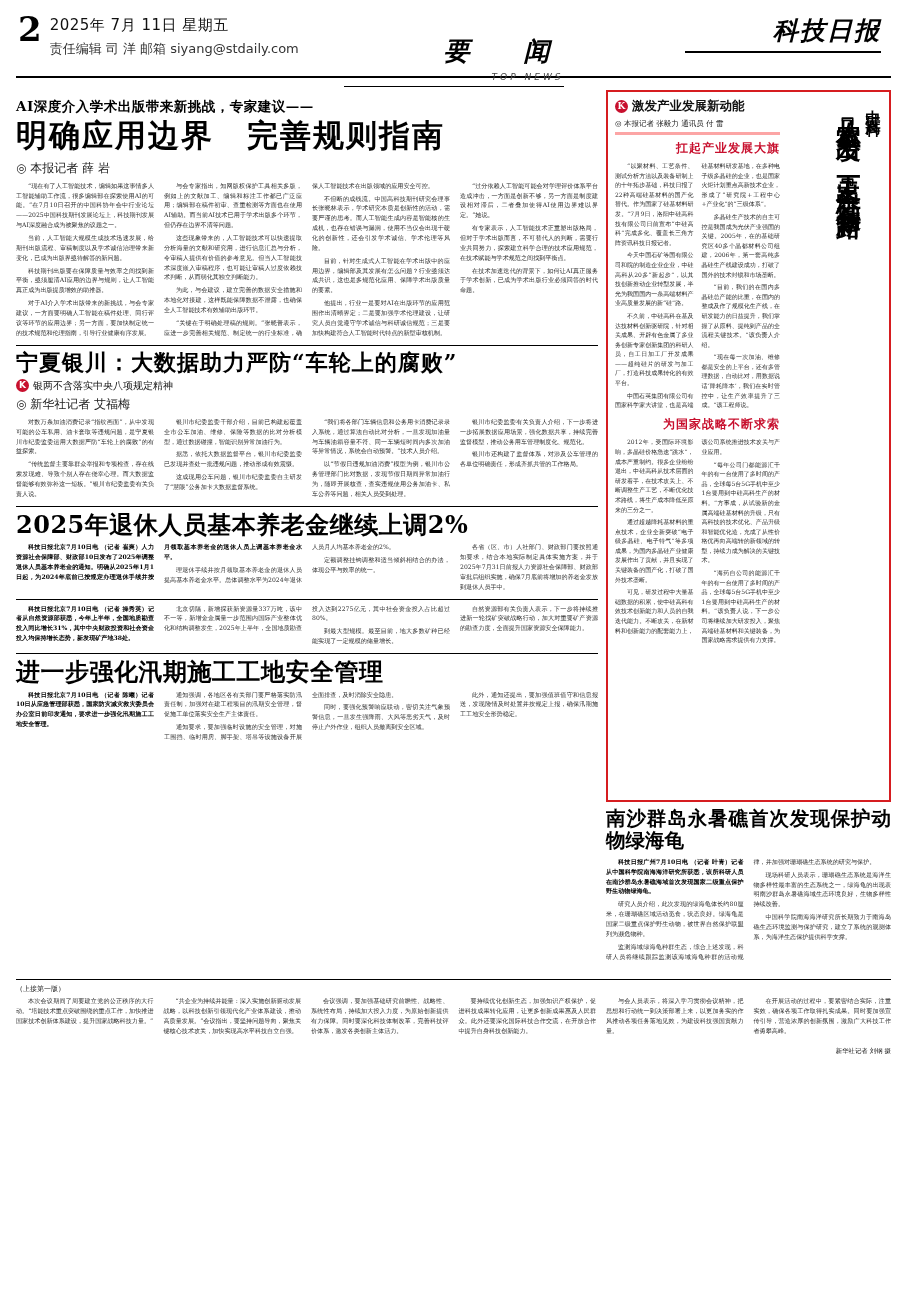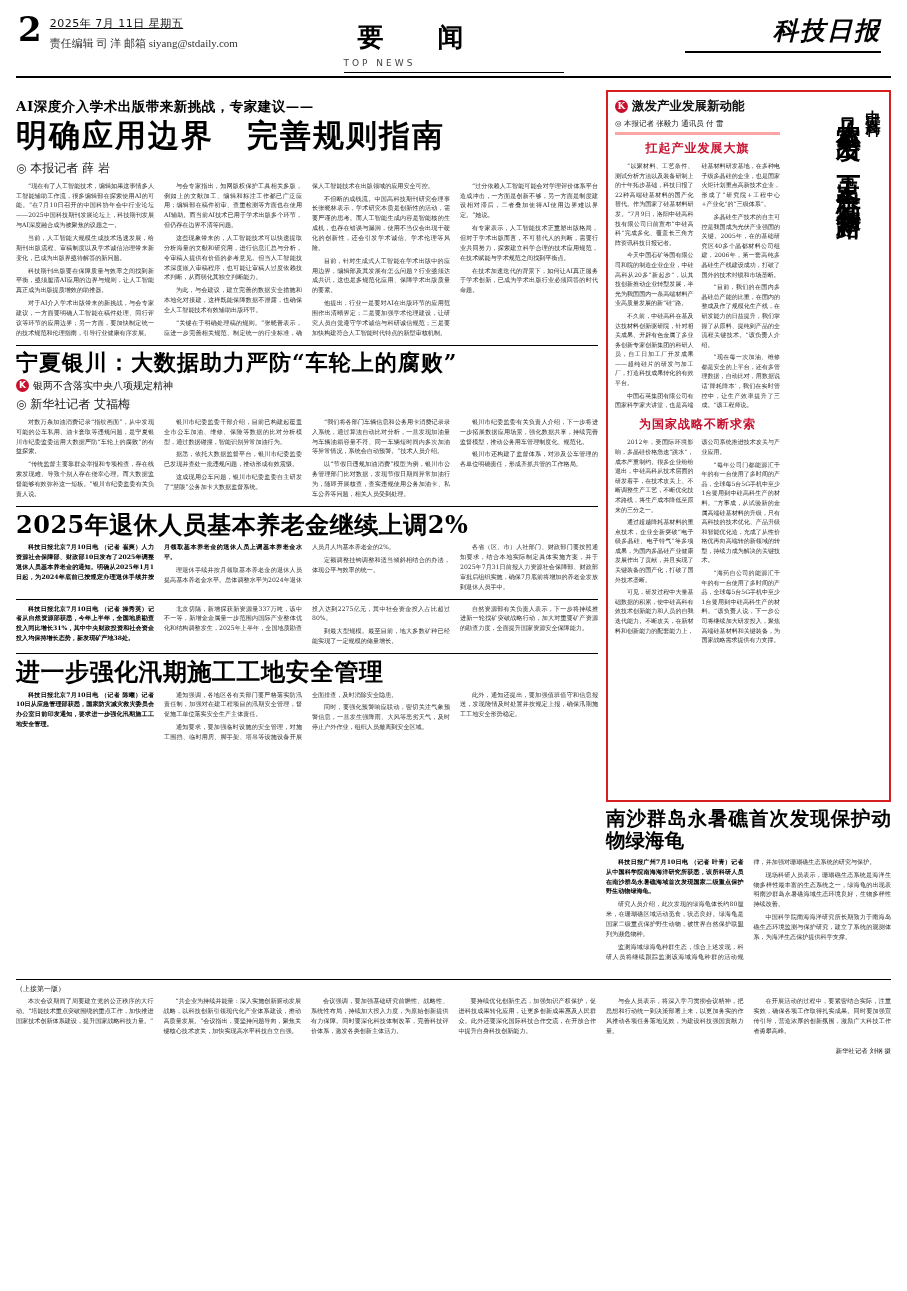--- a/index.html
+++ b/index.html
@@ -41,39 +41,38 @@
     color: #000;
   }
   .mh-left {
     display: flex;
     align-items: flex-start;
   }
   .mh-meta {
     padding-top: 4px;
   }
   .mh-date {
-    font-size: 11px;
+    font-size: 15px;
     color: #111;
     letter-spacing: 0.5px;
     white-space: nowrap;
-    text-decoration: underline;
   }
   .mh-editor {
-    font-size: 11px;
+    font-size: 13px;
     color: #333;
     margin-top: 5px;
     white-space: nowrap;
-    font-family: Liberation Serif, serif;
   }
   .mh-center {
     position: absolute;
     left: 50%;
     transform: translateX(-50%);
-    top: 20px;
-    text-align: left;
+    top: 34px;
+    text-align: right;
+    font-style: italic;
   }
   .mh-title {
     font-family: "DejaVu Serif", "Liberation Serif", serif;
     font-size: 26px;
     font-weight: bold;
     letter-spacing: 14px;
     text-indent: 14px;
     color: #000;
   }
   .mh-title-en {
@@ -261,21 +260,21 @@
     margin-bottom: 4px;
   }
   .rb-byline {
     font-size: 7.5px;
     color: #222;
     margin-bottom: 4px;
     border-bottom: 3px solid #fca5a5;
     padding-bottom: 3px;
   }
   .rb-sub {
-    text-align: center;
+    text-align: right;
     font-family: "DejaVu Serif", "Liberation Serif", serif;
     font-size: 12px;
     font-weight: bold;
     color: #c8102e;
     margin: 5px 0 4px 0;
     letter-spacing: 1px;
   }
   .rb-cols {
     column-count: 2;
     column-gap: 8px;

